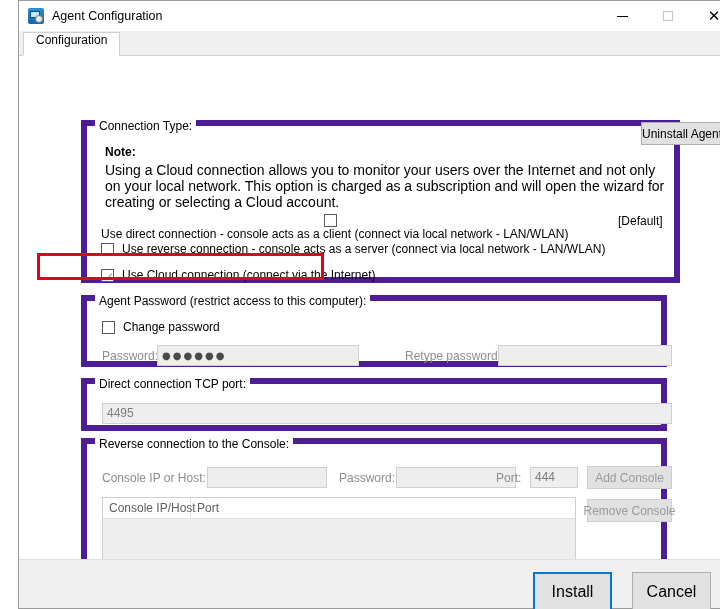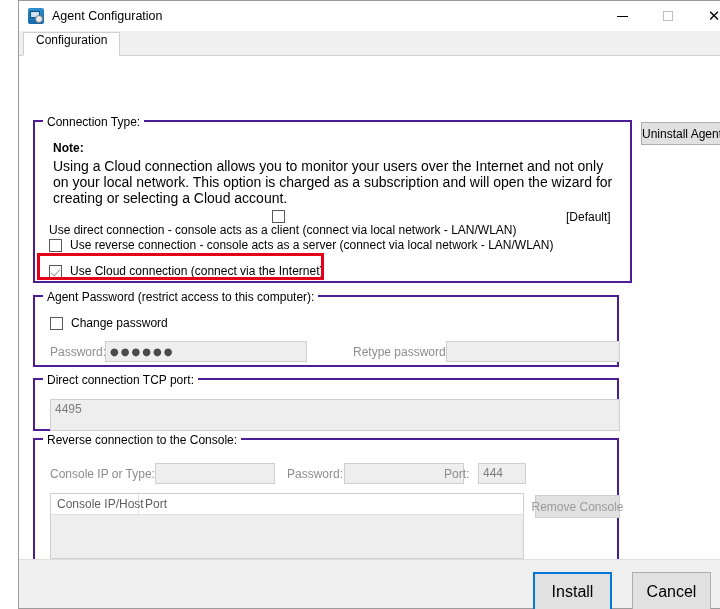--- a/index.html
+++ b/index.html
@@ -136,22 +136,23 @@
 
   
   .page {
     flex: 1 1 auto;
     background: #ffffff;
     position: relative;
   }
 
   .groupbox {
     position: absolute;
-    border: 2px solid #4c1d95;
-    box-sizing: border-box;
+    border: 6px solid #4c1d95;
+    box-sizing: border-box;
+    margin-left: 48px;
   }
   .groupbox > .legend {
     position: absolute;
     top: -7px;
     left: 8px;
     background: #ffffff;
     padding: 0 4px;
     font-size: 12px;
     color: #000000;
     white-space: nowrap;
@@ -266,21 +267,21 @@
     font-family: "DejaVu Sans", sans-serif;
   }
 
   #pw-label      { left: 15px;  top: 48px; }
   #pw-input      { left: 70px;  top: 44px; width: 202px; height: 21px; }
   #retype-label  { left: 318px; top: 48px; }
   #retype-input  { left: 411px; top: 44px; width: 174px; height: 21px; }
 
   
   #grp-port { left: 14px; top: 322px; width: 586px; height: 53px; }
-  #port-input { left: 15px; top: 19px; width: 570px; height: 32px; }
+  #port-input { left: 15px; top: 19px; width: 570px; height: 21px; }
 
   
   #grp-reverse { left: 14px; top: 382px; width: 586px; height: 134px; }
   #rev-host-label { left: 15px;  top: 27px; }
   #rev-host-input { left: 120px; top: 23px; width: 120px; height: 21px; }
   #rev-pw-label   { left: 252px; top: 27px; }
   #rev-pw-input   { left: 309px; top: 23px; width: 120px; height: 21px; }
   #rev-port-label { left: 409px; top: 27px; }
   #rev-port-input { left: 443px; top: 23px; width: 48px; height: 21px; }
 
@@ -443,29 +444,30 @@
     </div>
 
     <div class="groupbox" id="grp-port">
       <div class="legend">Direct connection TCP port:</div>
       <div class="txtbox disabled" id="port-input">4495</div>
     </div>
 
     <div class="groupbox" id="grp-reverse">
       <div class="legend">Reverse connection to the Console:</div>
 
-      <div class="lbl disabled" id="rev-host-label">Console IP or Type:</div>
+      <div class="lbl disabled" id="rev-host-label">Console IP or Host:</div>
       <div class="txtbox disabled" id="rev-host-input"></div>
 
       <div class="lbl disabled" id="rev-pw-label">Password:</div>
       <div class="txtbox disabled" id="rev-pw-input"></div>
 
       <div class="lbl disabled" id="rev-port-label">Port:</div>
       <div class="txtbox disabled" id="rev-port-input">444</div>
 
+      <button class="gray-btn" id="add-console-btn">Add Console</button>
       <button class="gray-btn" id="remove-console-btn">Remove Console</button>
 
       <div class="listview">
         <div class="lv-header">
           <div class="lv-col c0">Console IP/Host</div>
           <div class="lv-col c1">Port</div>
         </div>
       </div>
     </div>
 

